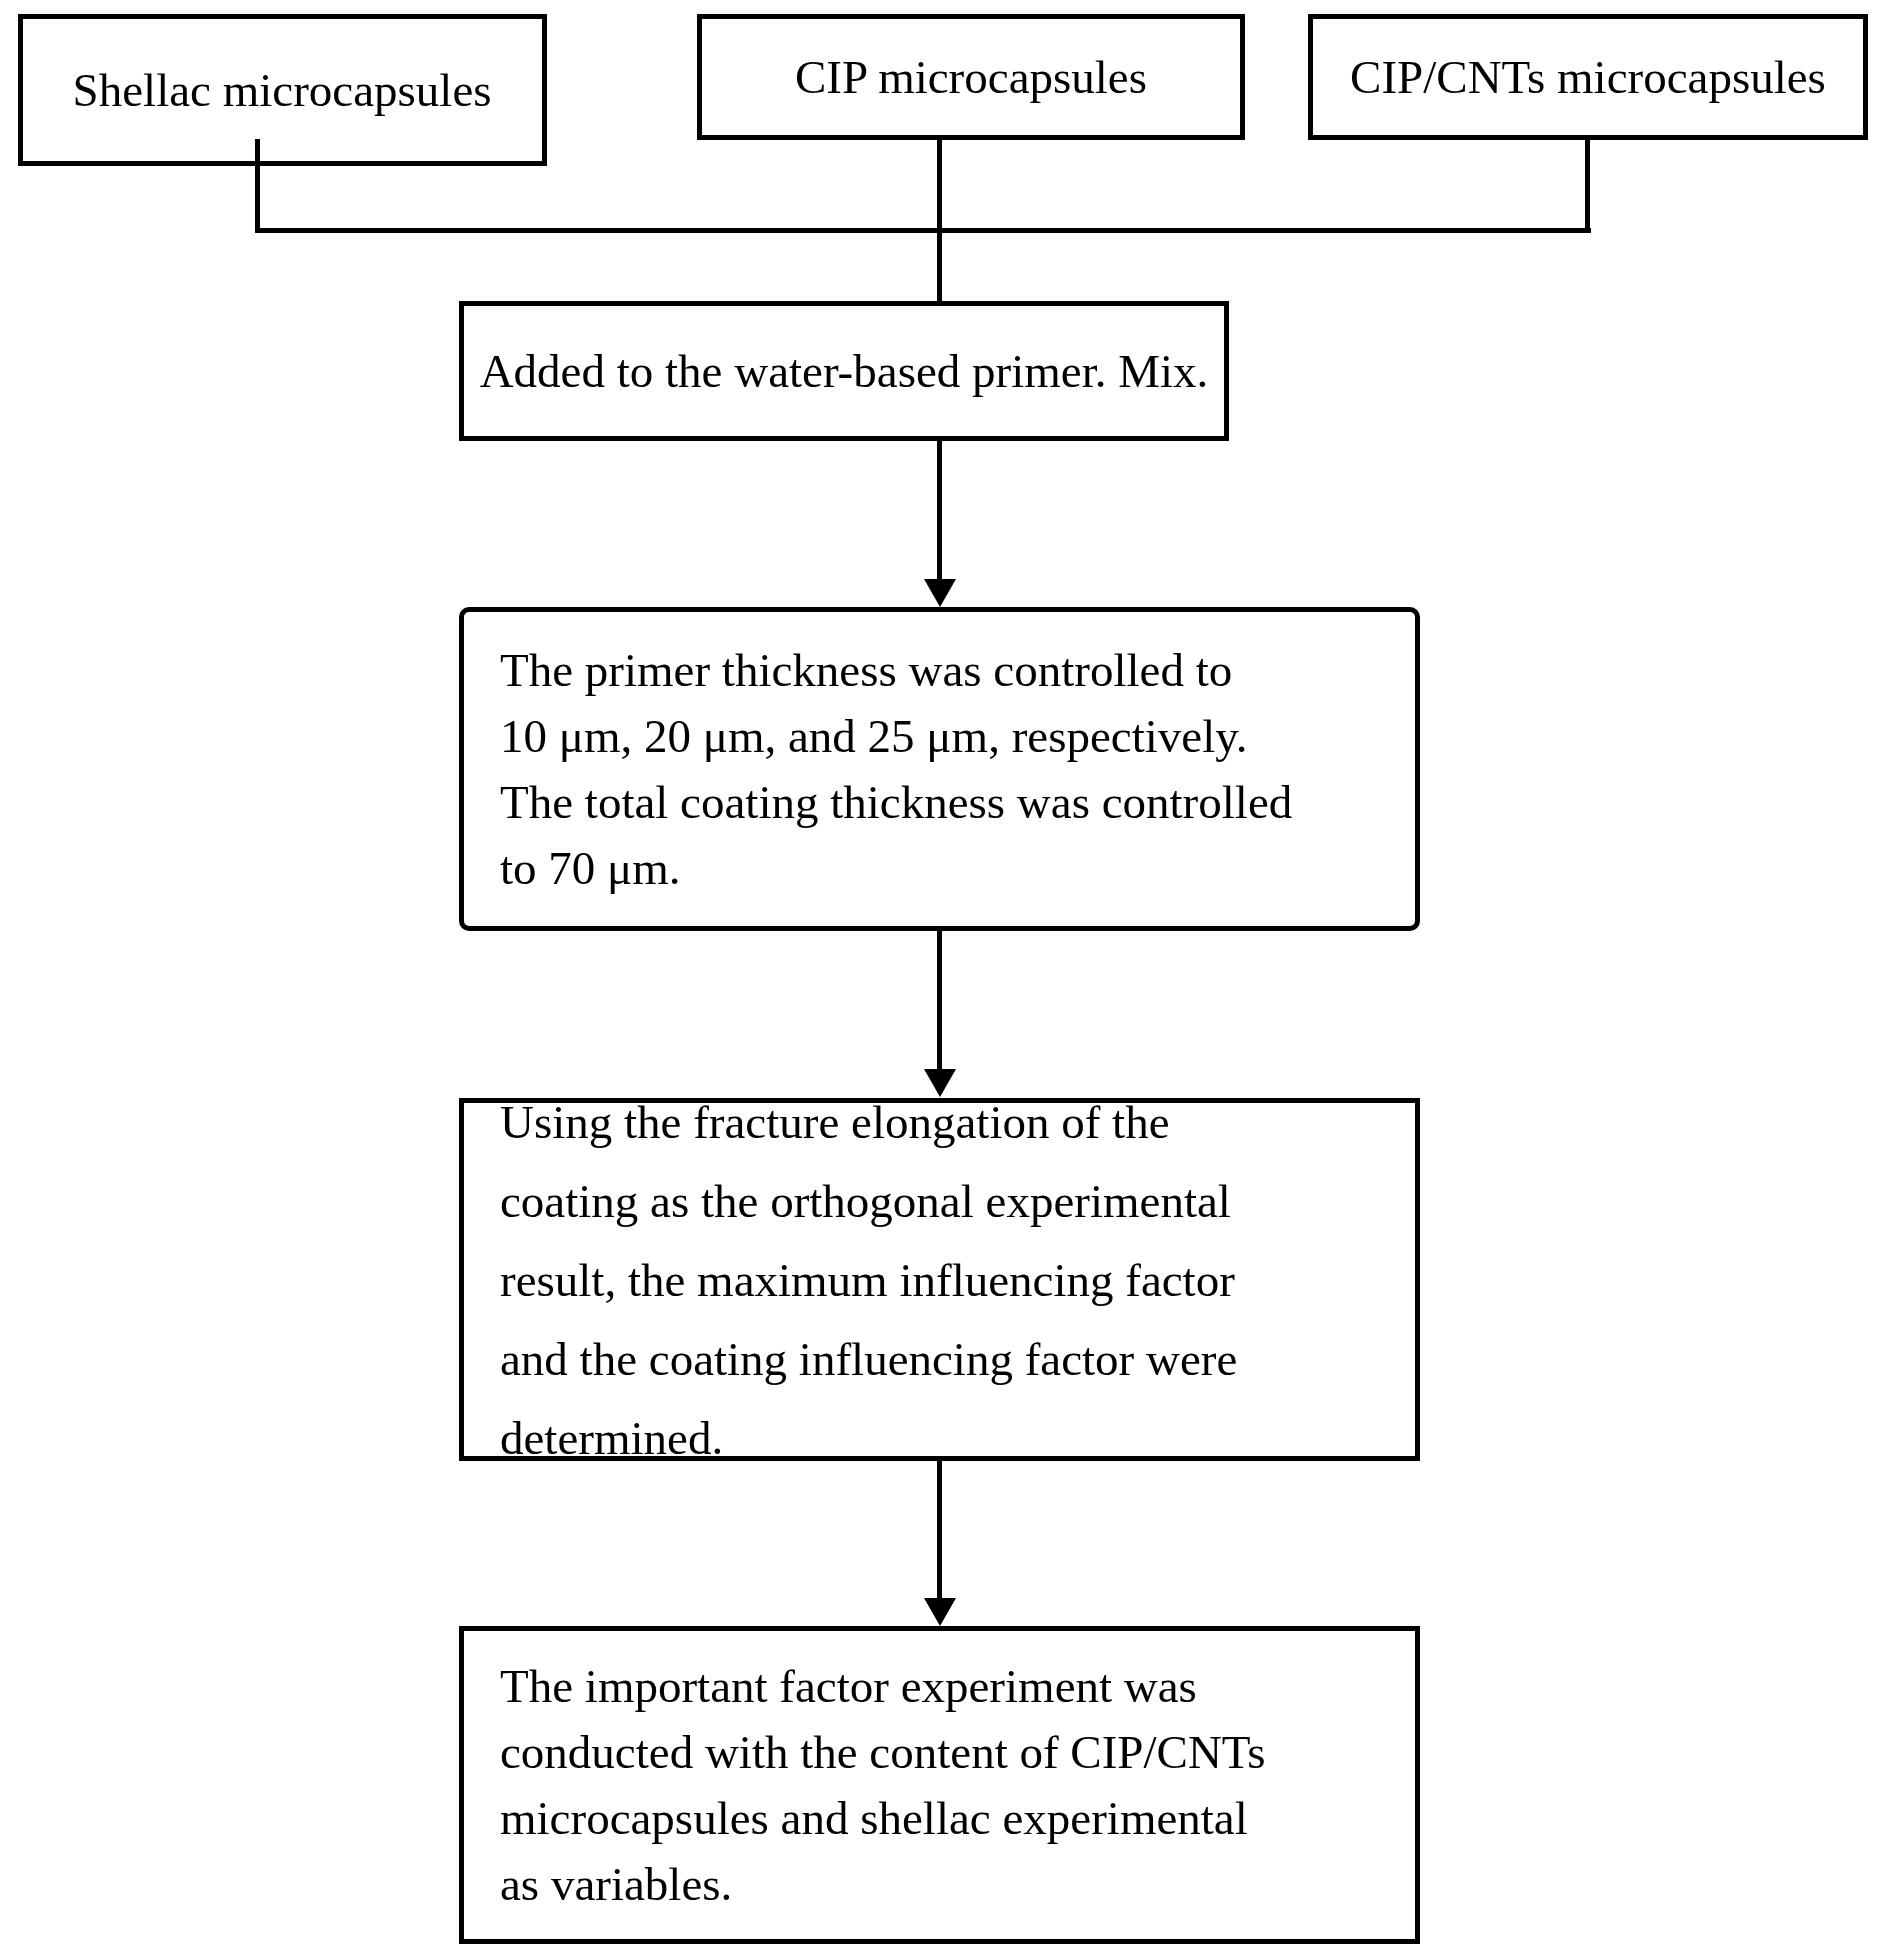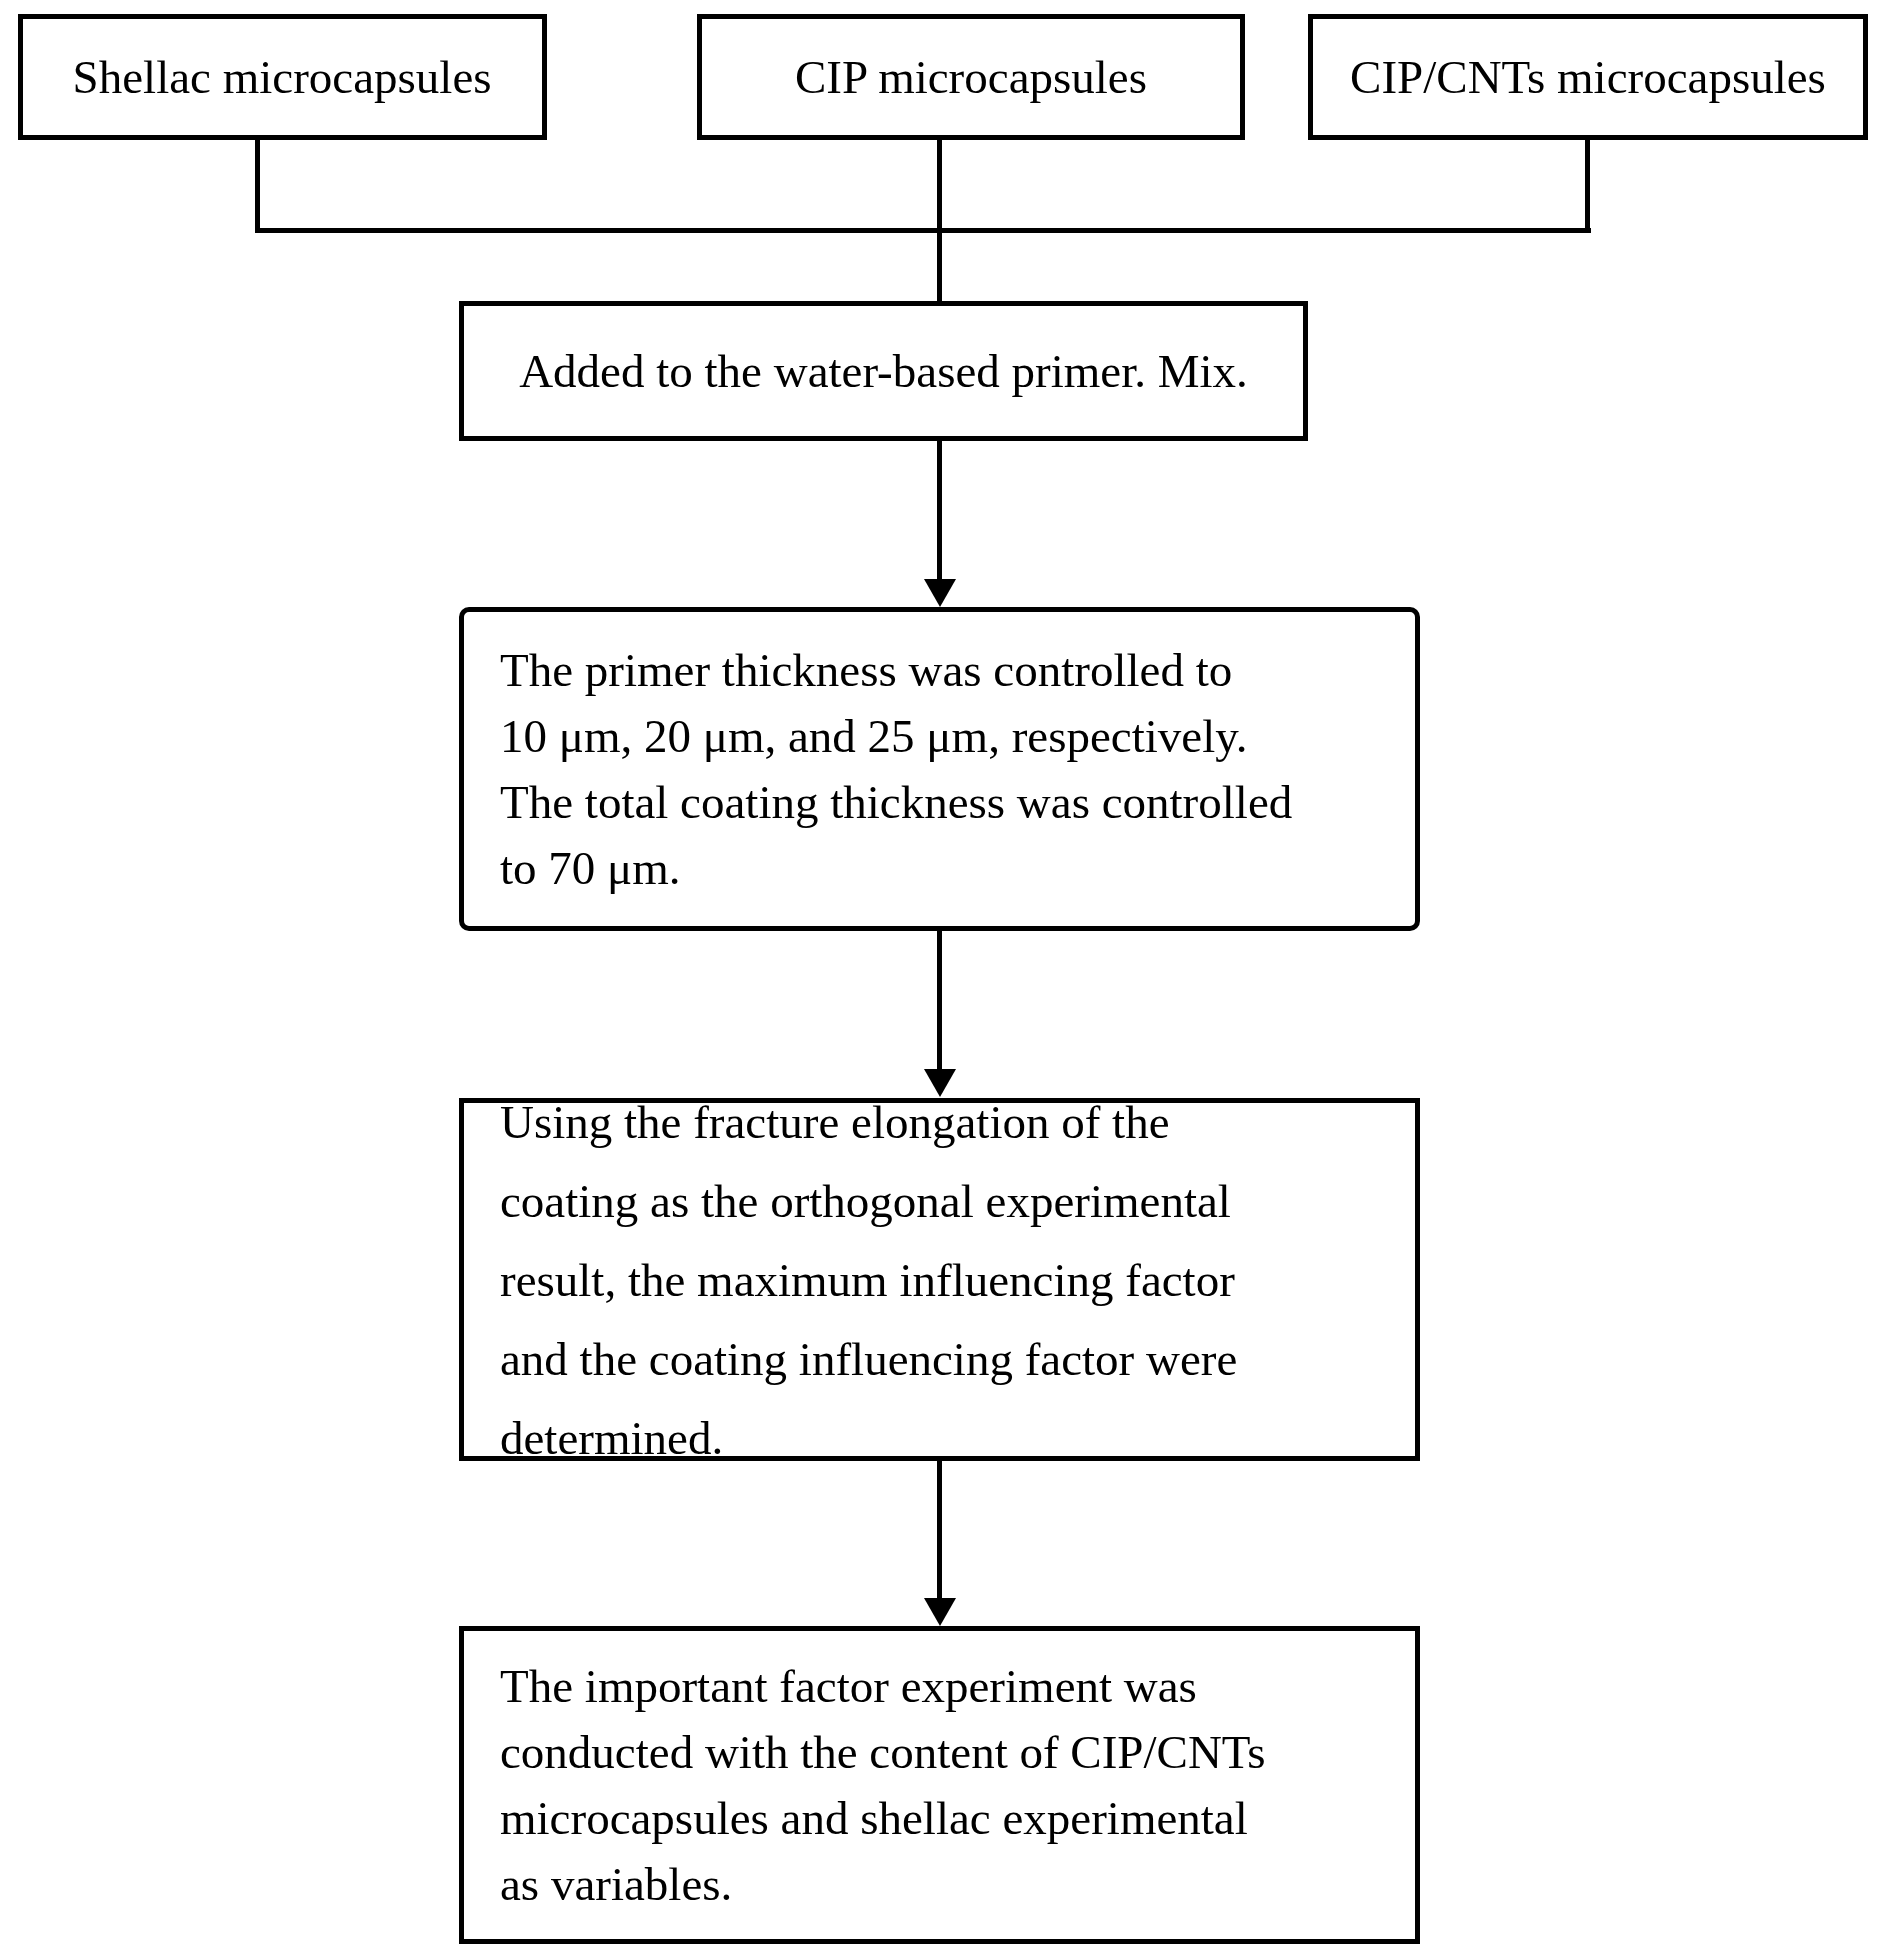--- a/index.html
+++ b/index.html
@@ -66,38 +66,38 @@
     border-left: 16px solid transparent;
     border-right: 16px solid transparent;
     border-top: 28px solid #000000;
   }
 </style>
 </head>
 <body>
 
 <div class="figure">
 
-  <div class="box label-box" style="left:17.6px; top:14px; width:529px; height:126px;align-items:center;">
+  <div class="box label-box" style="left:17.6px; top:14px; width:529px; height:152px;align-items:center;">
     <div class="single-line">Shellac microcapsules</div>
   </div>
 
   <div class="box label-box" style="left:697px; top:14px; width:548px; height:126px;">
     <div class="single-line">CIP microcapsules</div>
   </div>
 
   <div class="box label-box" style="left:1308px; top:14px; width:560px; height:126px;">
     <div class="single-line">CIP/CNTs microcapsules</div>
   </div>
 
   <div class="vline" style="left:255px; top:139px; height:93px;"></div>
   <div class="vline" style="left:1585px; top:139px; height:93px;"></div>
   <div class="hline" style="left:255px; top:228px; width:1336px;"></div>
   <div class="vline" style="left:937px; top:139px; height:162px;"></div>
 
-  <div class="box center-text-box" style="left:459px; top:301px; width:849px; height:140px;">
+  <div class="box center-text-box" style="left:459px; top:301px; width:770px; height:140px;">
     <div class="single-line">Added to the water-based primer. Mix.</div>
   </div>
 
   <div class="vline" style="left:937px; top:441px; height:138px;"></div>
   <div class="arrowhead" style="left:924px; top:579px;"></div>
 
   <div class="box left-text-box" style="left:459px; top:607px; width:961px; height:324px;border-radius:10px;">
     <div class="tline">The primer thickness was controlled to</div>
     <div class="tline">10 μm, 20 μm, and 25 μm, respectively.</div>
     <div class="tline">The total coating thickness was controlled</div>

